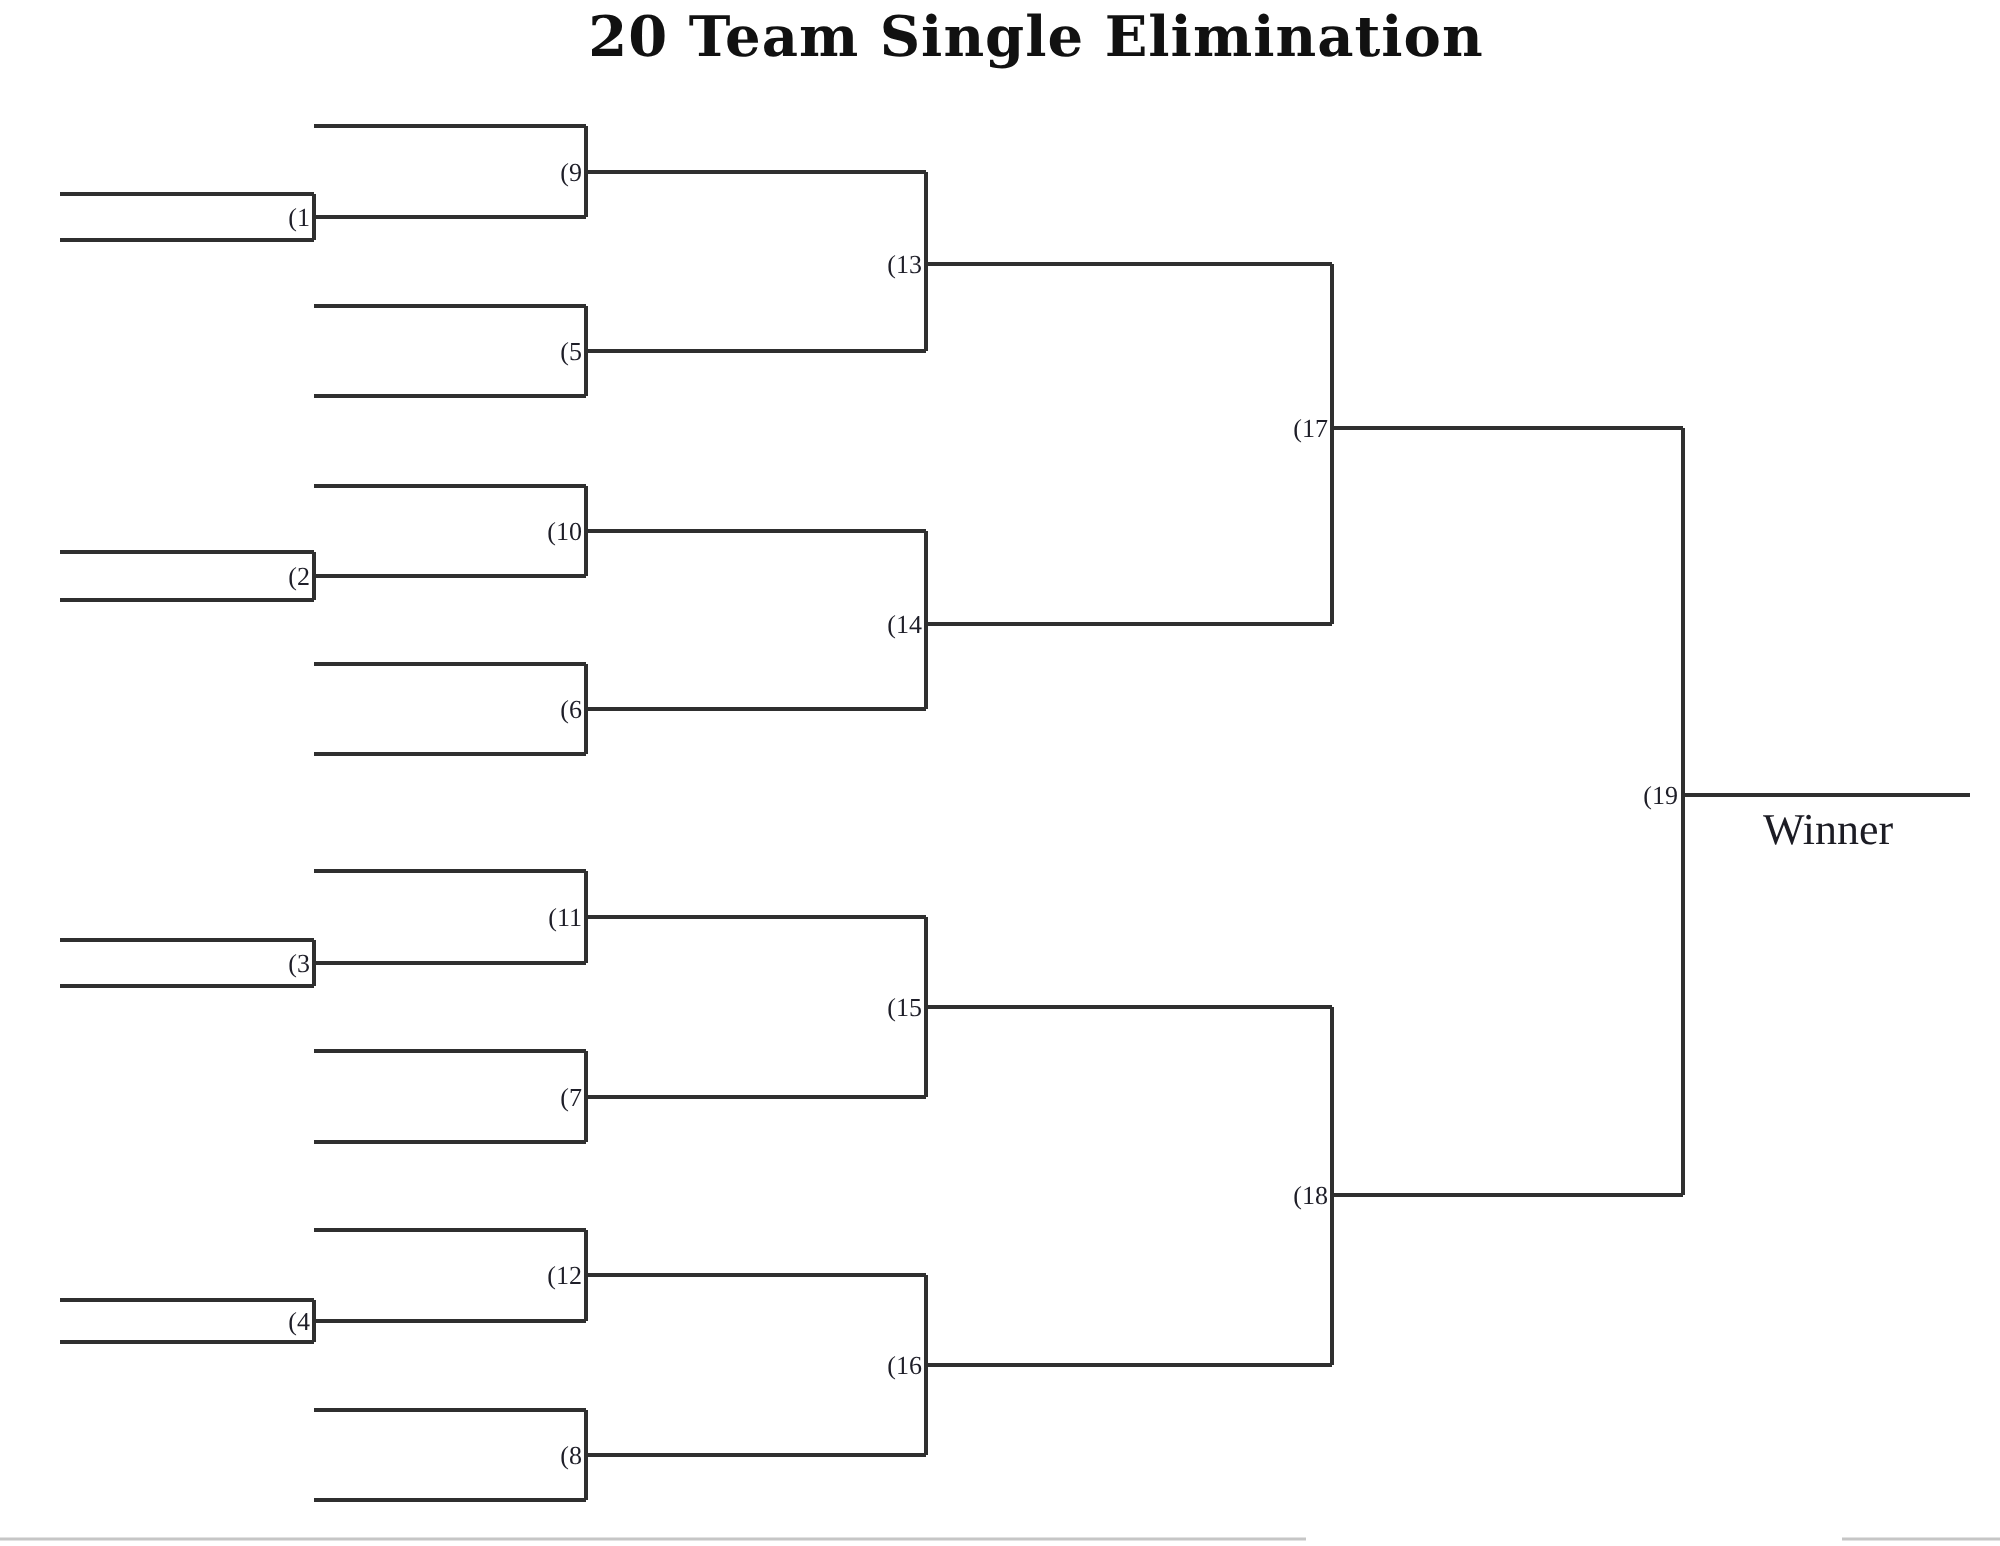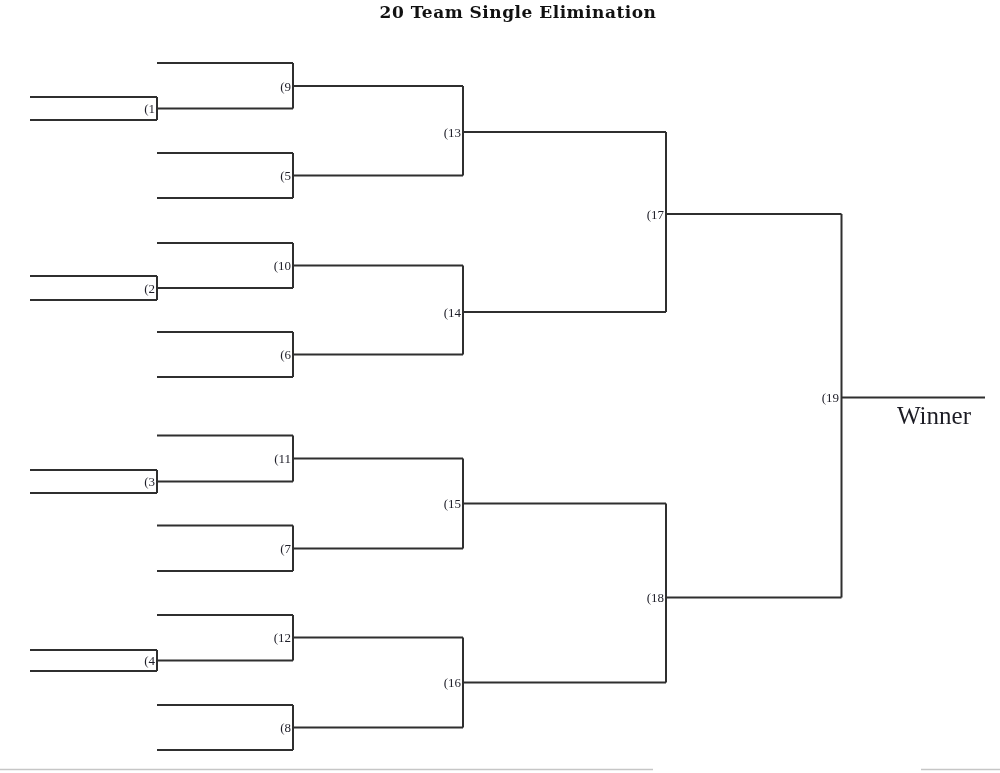--- a/index.html
+++ b/index.html
@@ -16,34 +16,33 @@
     font-family: "Liberation Serif", serif;
   }
   .page-title {
     position: absolute;
     top: 2px;
     left: 518px;
     transform: translateX(-50%);
     white-space: nowrap;
     font-family: "DejaVu Serif", serif;
     font-weight: bold;
-    font-size: 17px;
+    font-size: 28px;
     letter-spacing: 0.5px;
     color: #111111;
   }
   .winner-label {
     position: absolute;
     left: 914px;
     top: 402px;
     transform: translateX(-50%);
     font-family: "Liberation Serif", serif;
-    font-size: 25px;
+    font-size: 22px;
     color: #1c1c24;
     white-space: nowrap;
-    margin-left: 20px;
   }
   svg.bracket {
     position: absolute;
     top: 0;
     left: 0;
   }
   svg.bracket text {
     font-family: "Liberation Serif", serif;
     font-size: 13px;
     fill: #1e1e28;

